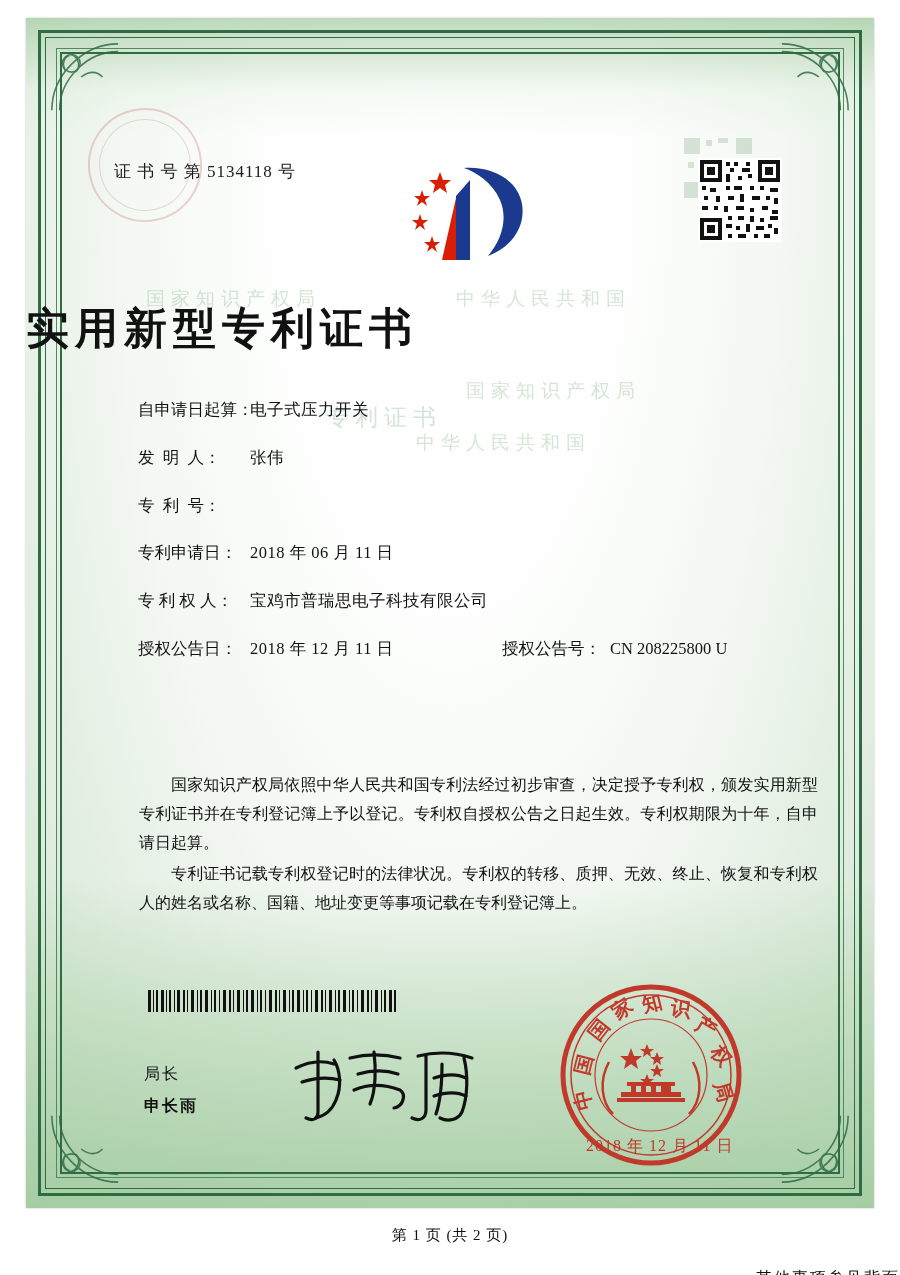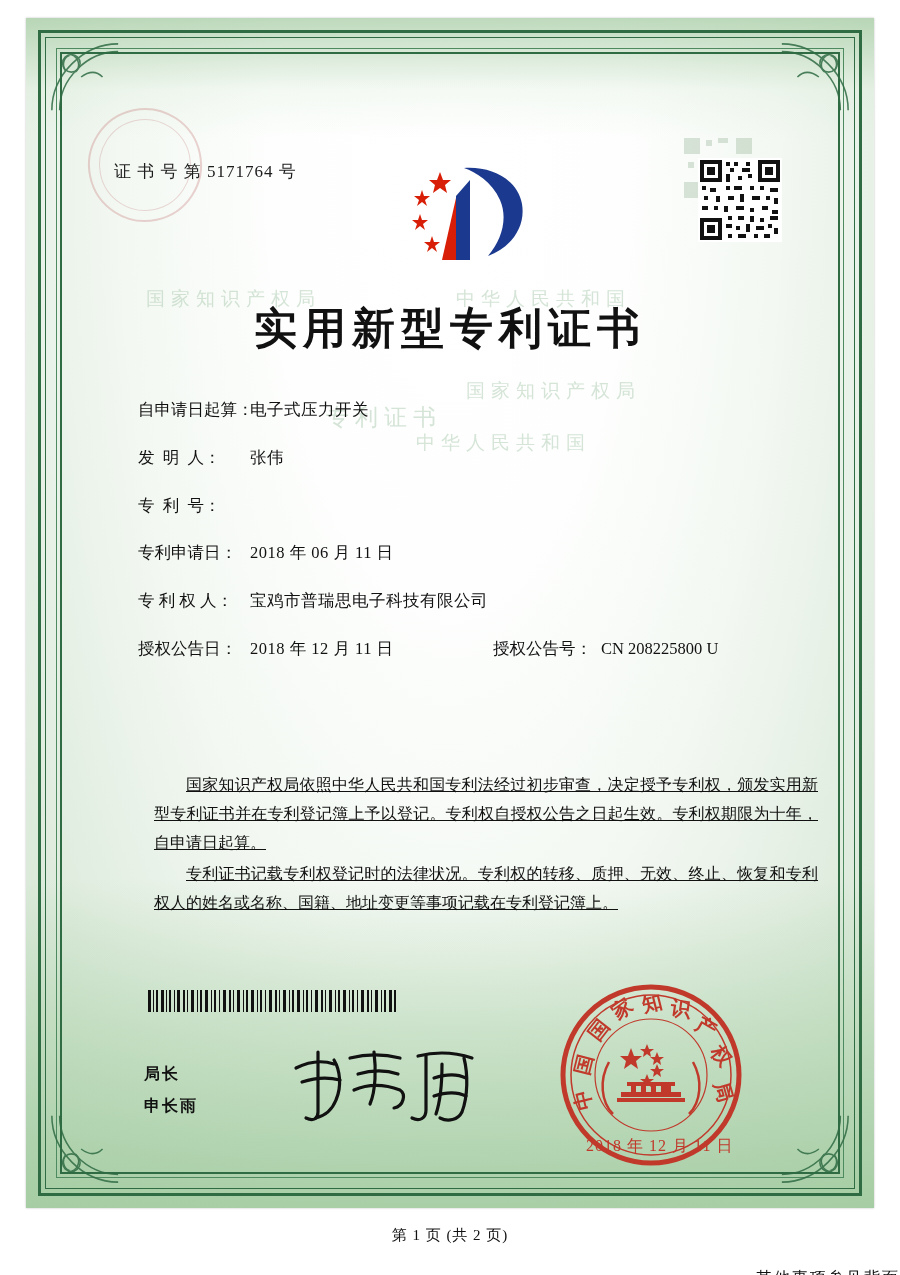--- a/index.html
+++ b/index.html
@@ -155,21 +155,20 @@
     right: 92px;
     top: 140px;
     width: 84px;
     height: 84px;
   }
   .title {
     position: absolute;
     left: 0;
     right: 0;
     top: 282px;
-    text-align: center;
     font-size: 43px;
     font-weight: bold;
     letter-spacing: 6px;
     color: #111111;
     font-family: "DejaVu Serif", serif;
   }
 
   
   .fields {
     position: absolute;
@@ -192,55 +191,54 @@
     white-space: pre;
   }
   .fvalue {
     flex: 1;
     letter-spacing: 0.5px;
   }
   .frow.dual .fvalue { flex: none; width: 230px; }
   .flabel2 {
     width: 108px;
     flex: none;
-    margin-left: 13px;
+    margin-left: 22px;
   }
   .fvalue2 { flex: 1; }
 
   
   .body-text {
     position: absolute;
     left: 112px;
     top: 752px;
     width: 680px;
     font-size: 16px;
     line-height: 29px;
     color: #111;
     text-align: justify;
   }
   .body-text p {
-    margin: 0 0 2px 16px;
+    margin: 0 0 2px 1px;
     text-indent: 32px;
-    text-decoration: underline;
   }
 
   
   .barcode {
     position: absolute;
     left: 122px;
     top: 972px;
     width: 250px;
     height: 22px;
   }
   .director-label {
     position: absolute;
     left: 118px;
     top: 1046px;
     font-size: 16px;
-    font-weight: bold;
+    font-weight: normal;
     color: #111;
     letter-spacing: 2px;
   }
   .director-name {
     position: absolute;
     left: 118px;
     top: 1078px;
     font-size: 16px;
     font-weight: bold;
     color: #111;
@@ -363,21 +361,21 @@
       <g fill="none" stroke="#2f6b43" stroke-width="1.6">
         <path d="M6 74 C6 38 38 6 74 6"></path>
         <path d="M14 74 C14 42 42 14 74 14"></path>
         <circle cx="26" cy="26" r="9"></circle>
         <path d="M26 17 C34 20 36 30 30 35"></path>
         <path d="M20 34 C16 28 18 20 24 18"></path>
         <path d="M36 40 C44 34 52 34 58 40"></path>
       </g>
     </svg>
 
-    <div class="cert-no">证 书 号 第 5171764 号</div>
+    <div class="cert-no">证 书 号 第 5134118 号</div>
 
     <svg class="logo" viewBox="0 0 130 120">
       <path d="M58 12 C86 10 112 24 116 48 C120 72 104 92 82 100 C96 84 102 62 94 44 C86 26 70 16 58 12 Z" fill="#1b3a8f"></path>
       <path d="M50 104 L50 40 L64 24 L64 104 Z" fill="#1b3a8f"></path>
       <path d="M50 104 L50 42 L36 104 Z" fill="#d81e06"></path>
       <g fill="#d81e06">
         <polygon points="34,16 37,24 45,24 39,29 41,37 34,32 27,37 29,29 23,24 31,24"></polygon>
         <polygon points="16,34 18,40 24,40 19,44 21,50 16,46 11,50 13,44 8,40 14,40"></polygon>
         <polygon points="14,58 16,64 22,64 17,68 19,74 14,70 9,74 11,68 6,64 12,64"></polygon>
         <polygon points="26,80 28,86 34,86 29,90 31,96 26,92 21,96 23,90 18,86 24,86"></polygon>

